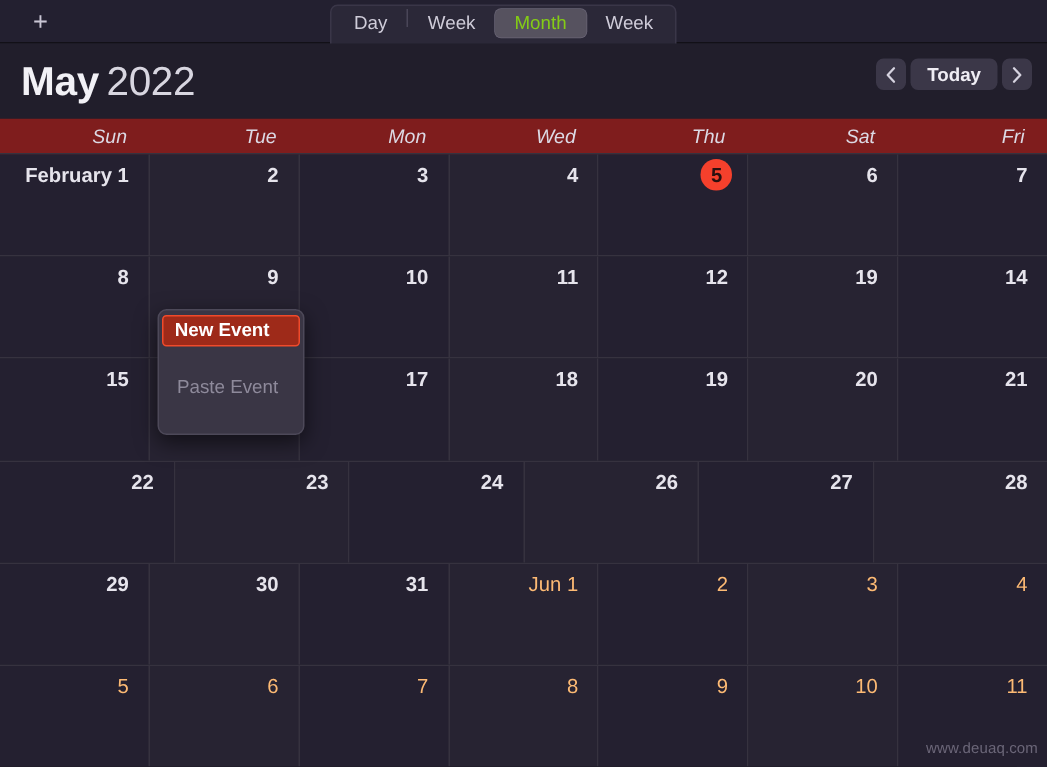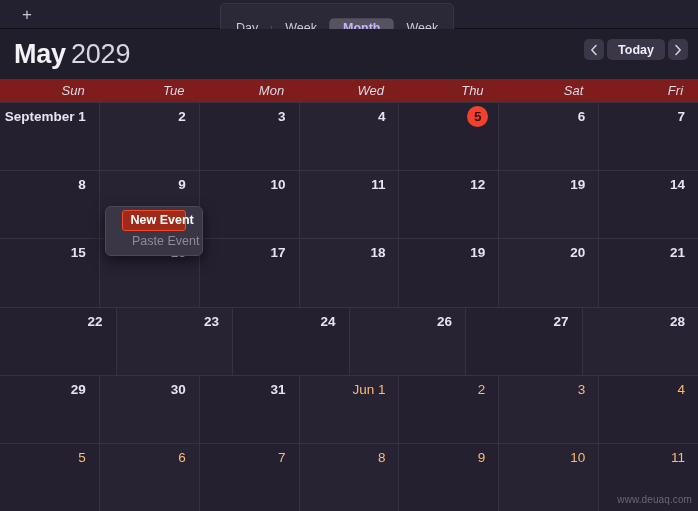--- a/index.html
+++ b/index.html
@@ -40,40 +40,40 @@
     user-select: none;
   }
   .toolbar-spacer { flex: 1; }
 
   .segmented {
     position: absolute;
     left: 220px;
     top: 3px;
     height: 38px;
     display: flex;
-    align-items: flex-end;
+    align-items: flex-start;
     background: #2b2838;
     border: 1px solid #3a3648;
     border-radius: 5px;
     padding: 2px;
   }
   .seg-item {
     font-size: 12.5px;
     color: #cfccd9;
     padding: 1px 13px 2px 13px;
     border-radius: 4px;
     line-height: 16px;
     cursor: default;
     user-select: none;
     white-space: nowrap;
   }
   .seg-item.selected {
     background: #56525f;
-    color: #c4b5fd;
-    font-weight: bold;
+    color: #84cc16;
+    font-weight: normal;
     box-shadow: 0 0 0 0.5px #6a6576;
   }
   .seg-div {
     width: 1px;
     height: 12px;
     background: #4a4658;
   }
 
   .search-box {
     position: absolute;
@@ -225,30 +225,30 @@
 
   
   .context-menu {
     position: absolute;
     left: 105px;
     top: 206px;
     width: 98px;
     background: #3a3645;
     border: 1px solid #4d4959;
     border-radius: 6px;
-    padding: 3px 14px;
+    padding: 3px 0;
     box-shadow: 0 5px 14px rgba(0,0,0,0.55);
     z-index: 50;
   }
   .menu-item {
     font-size: 12.5px;
     line-height: 19px;
     padding: 1px 0 1px 9px;
     color: #ebe9f0;
-    margin: 0 3px;
+    margin: 17px 3px;
     border-radius: 3px;
     cursor: default;
     user-select: none;
     white-space: nowrap;
   }
   .menu-item.highlighted {
     background: #9e2a19;
     border: 1.5px solid #f04a2b;
     color: #ffffff;
     font-weight: bold;
@@ -294,21 +294,21 @@
       <svg class="search-icon" viewBox="0 0 16 16">
         <circle cx="6.6" cy="6.6" r="4.6" fill="none" stroke="#9a96a8" stroke-width="1.5"></circle>
         <line x1="10.2" y1="10.2" x2="14.3" y2="14.3" stroke="#9a96a8" stroke-width="1.5" stroke-linecap="round"></line>
       </svg>
       <span class="search-placeholder">Search</span>
     </div>
   </div>
 
   <div class="header">
     <div class="title">
-      <span class="month">May</span><span class="year">2029</span>
+      <span class="month">May</span><span class="year">2022</span>
     </div>
 
     <div class="nav">
       <div class="nav-btn nav-arrow">
         <svg width="8" height="12" viewBox="0 0 8 12">
           <polyline points="6,1.5 1.8,6 6,10.5" fill="none" stroke="#d6d3e0" stroke-width="1.5" stroke-linecap="round" stroke-linejoin="round"></polyline>
         </svg>
       </div>
       <div class="nav-btn nav-today">Today</div>
       <div class="nav-btn nav-arrow">
@@ -325,21 +325,21 @@
     <div class="weekday">Mon</div>
     <div class="weekday">Wed</div>
     <div class="weekday">Thu</div>
     <div class="weekday">Sat</div>
     <div class="weekday">Fri</div>
   </div>
 
   <div class="grid" id="month-grid">
       <div class="week-row">
         <div class="day-cell">
-          <div class="day-num">September 1</div>
+          <div class="day-num">February 1</div>
         </div>
         <div class="day-cell">
           <div class="day-num">2</div>
         </div>
         <div class="day-cell">
           <div class="day-num">3</div>
         </div>
         <div class="day-cell">
           <div class="day-num">4</div>
         </div>

